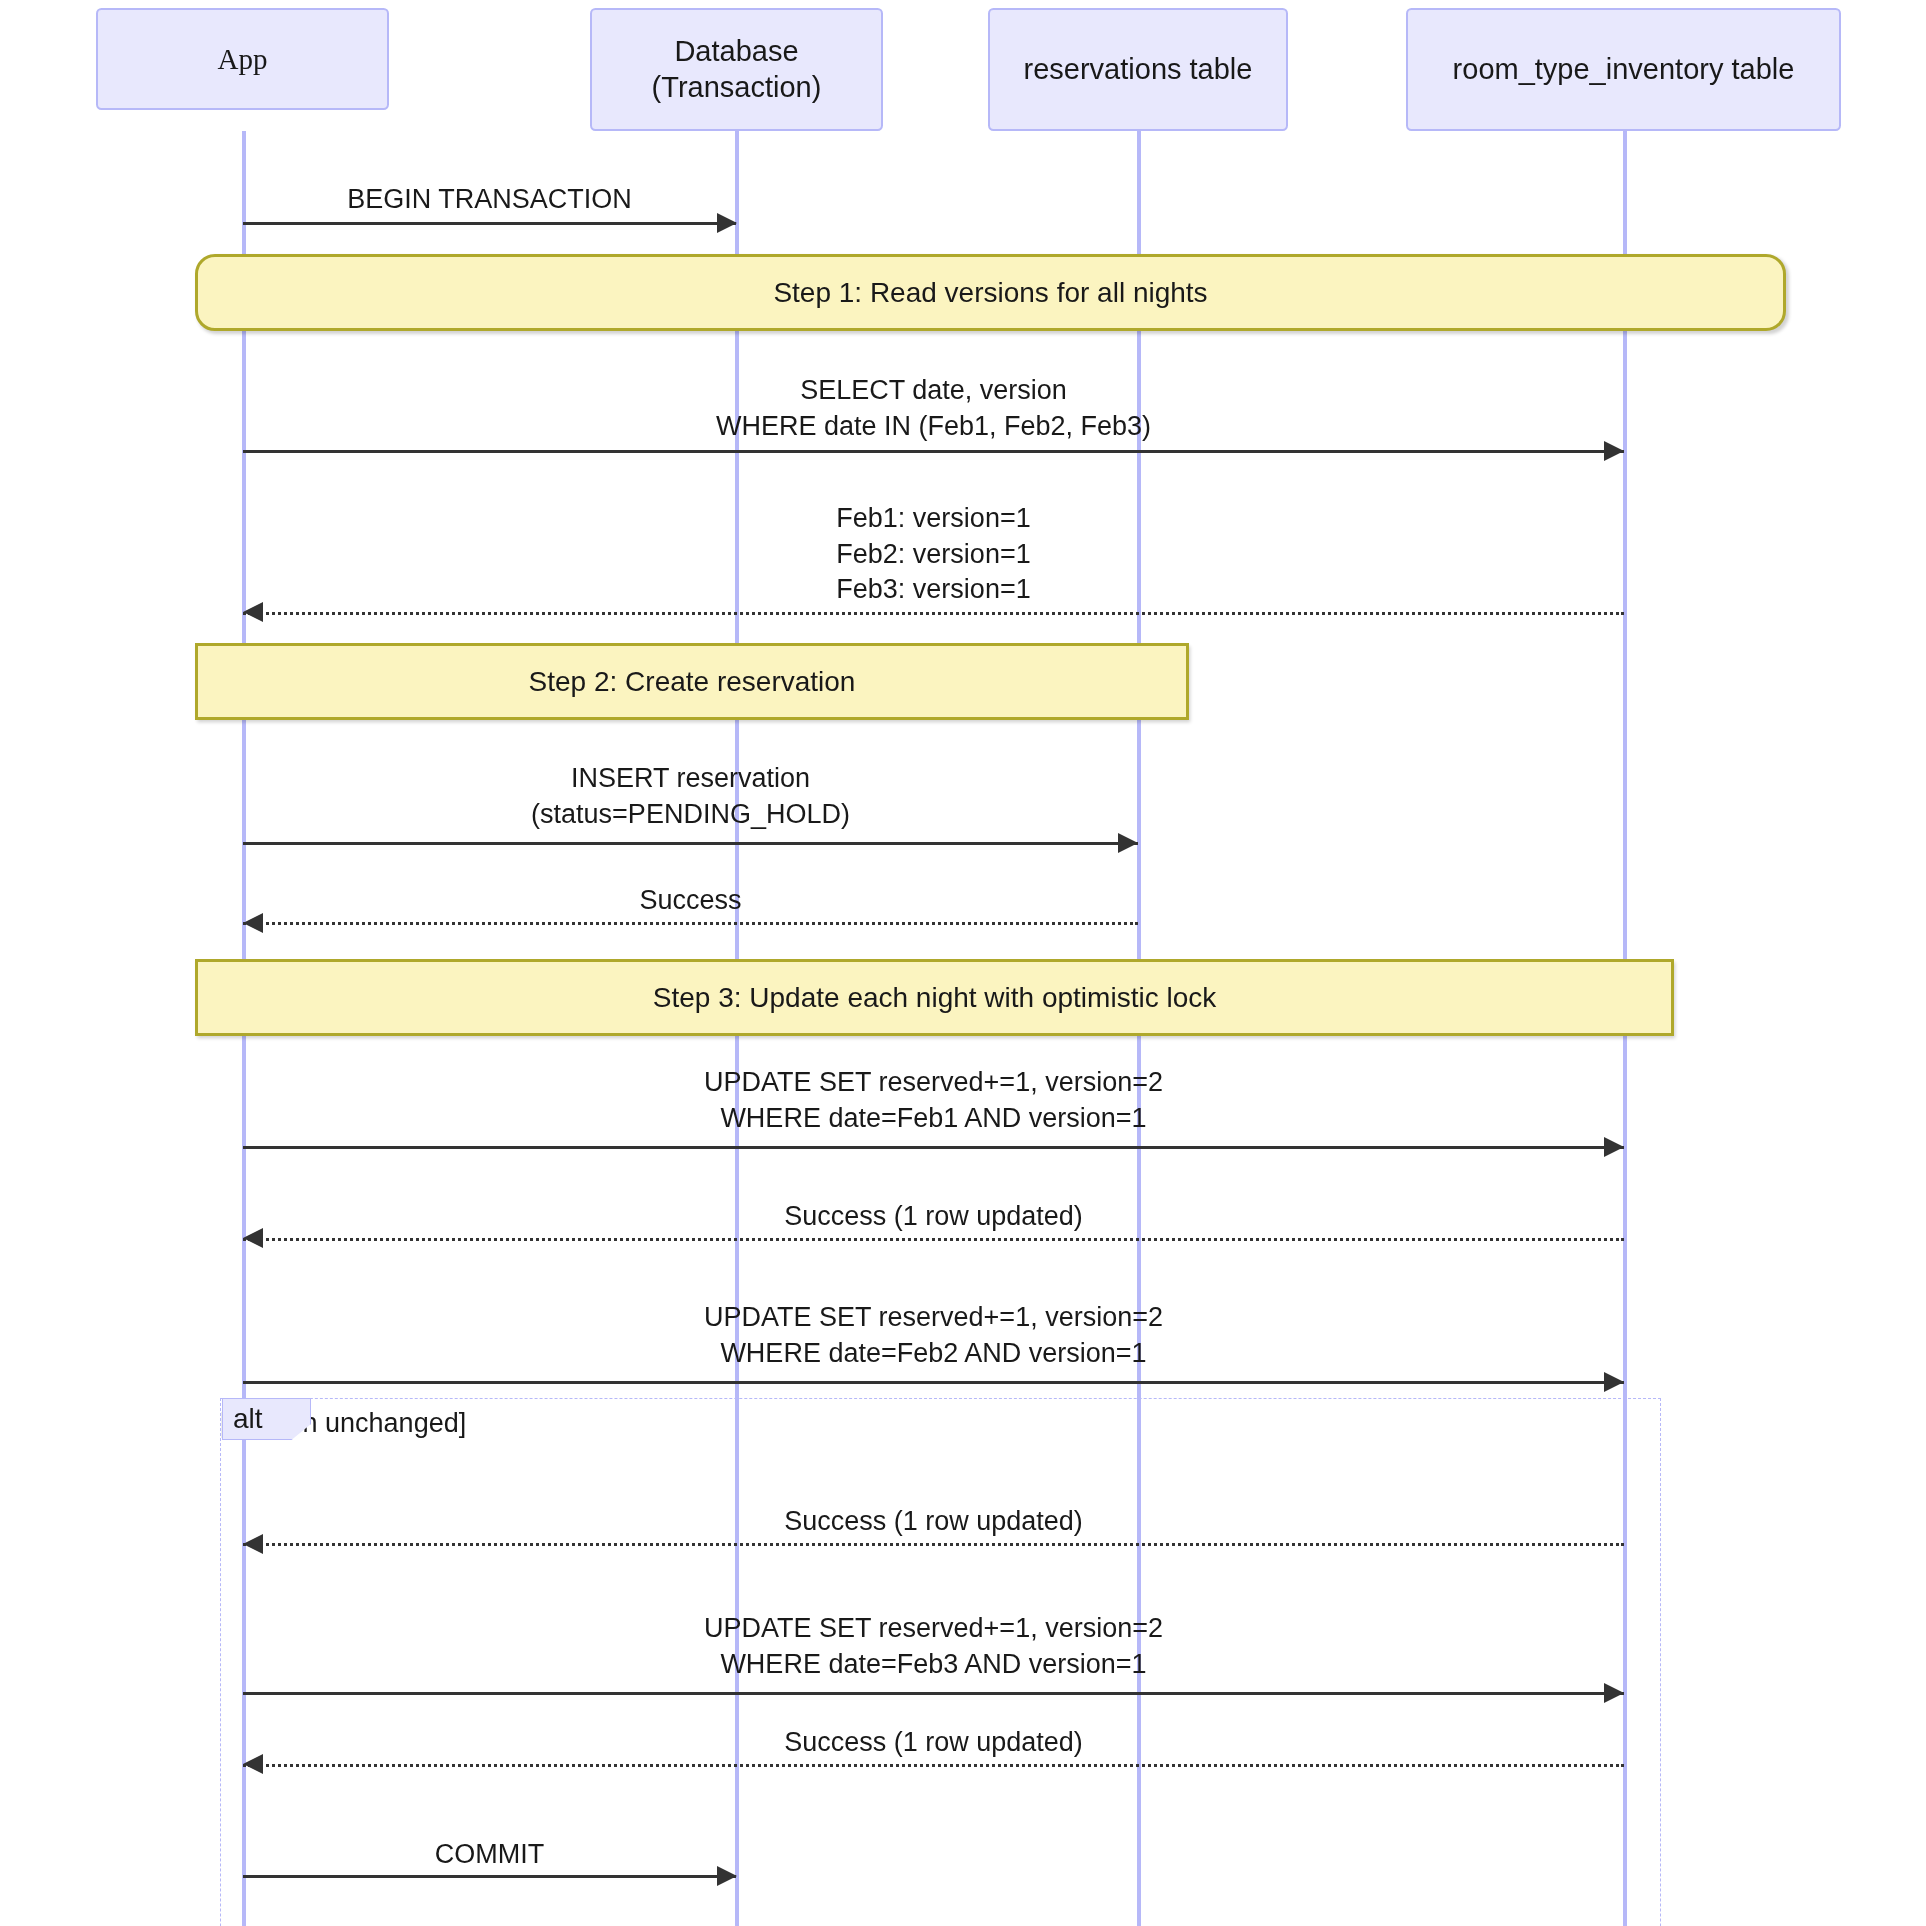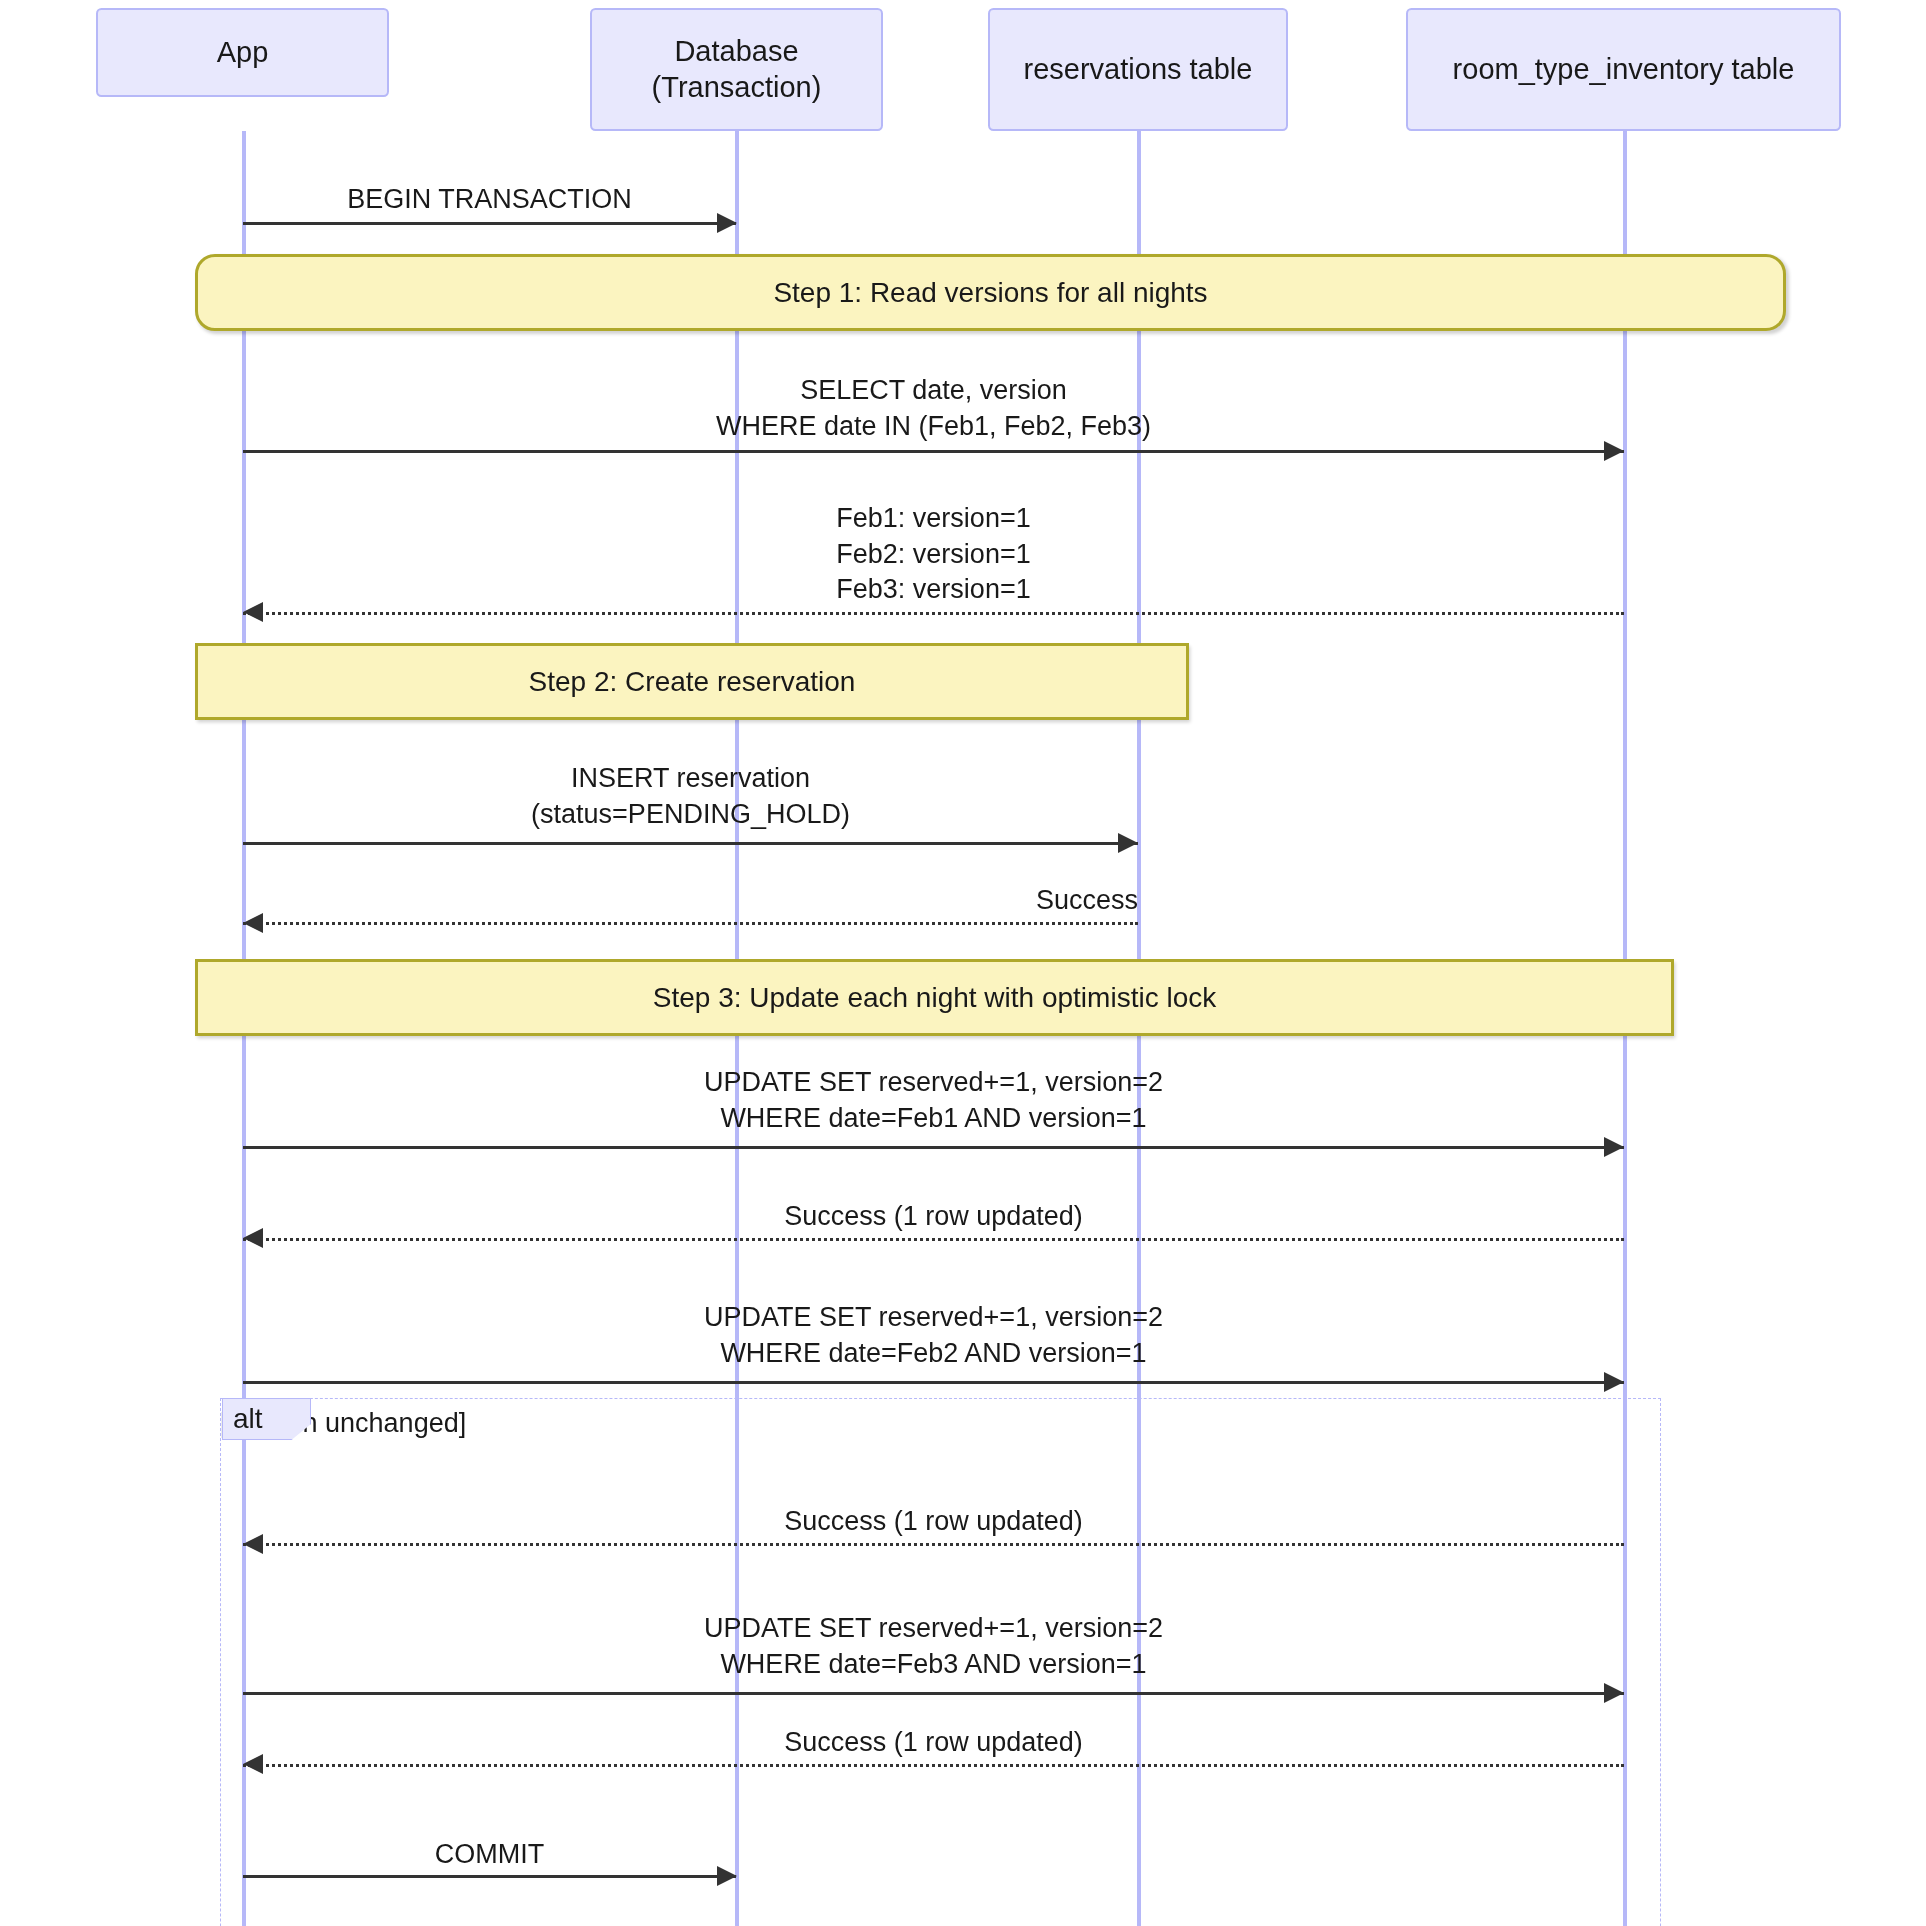--- a/index.html
+++ b/index.html
@@ -146,21 +146,21 @@
     <div class="arrow-head left" style="top: 602px; left: 243px;"></div>
     <div class="msg-label" style="left: 243px; width: 1381px; top: 501px;">Feb1: version=1
 Feb2: version=1
 Feb3: version=1</div>
     <div class="msg-line" style="left: 243px; top: 842px; width: 895px;"></div>
     <div class="arrow-head right" style="top: 833px; left: 1118px;"></div>
     <div class="msg-label" style="left: 243px; width: 895px; top: 761px;">INSERT reservation
 (status=PENDING_HOLD)</div>
     <div class="msg-line dashed" style="left: 243px; top: 922px; width: 895px;"></div>
     <div class="arrow-head left" style="top: 913px; left: 243px;"></div>
-    <div class="msg-label" style="left: 243px; width: 895px; top: 883px; text-align: right;">Success</div>
+    <div class="msg-label" style="left: 243px; width: 895px; top: 883px;">Success</div>
     <div class="msg-line" style="left: 243px; top: 1146px; width: 1381px;"></div>
     <div class="arrow-head right" style="top: 1137px; left: 1604px;"></div>
     <div class="msg-label" style="left: 243px; width: 1381px; top: 1065px;">UPDATE SET reserved+=1, version=2
 WHERE date=Feb1 AND version=1</div>
     <div class="msg-line dashed" style="left: 243px; top: 1238px; width: 1381px;"></div>
     <div class="arrow-head left" style="top: 1228px; left: 243px;"></div>
     <div class="msg-label" style="left: 243px; width: 1381px; top: 1199px;">Success (1 row updated)</div>
     <div class="msg-line" style="left: 243px; top: 1381px; width: 1381px;"></div>
     <div class="arrow-head right" style="top: 1372px; left: 1604px;"></div>
     <div class="msg-label" style="left: 243px; width: 1381px; top: 1300px;">UPDATE SET reserved+=1, version=2
@@ -174,21 +174,21 @@
 WHERE date=Feb3 AND version=1</div>
     <div class="msg-line dashed" style="left: 243px; top: 1764px; width: 1381px;"></div>
     <div class="arrow-head left" style="top: 1754px; left: 243px;"></div>
     <div class="msg-label" style="left: 243px; width: 1381px; top: 1725px;">Success (1 row updated)</div>
     <div class="msg-line" style="left: 243px; top: 1875px; width: 493px;"></div>
     <div class="arrow-head right" style="top: 1866px; left: 717px;"></div>
     <div class="msg-label" style="left: 243px; width: 493px; top: 1837px;">COMMIT</div>
     <div class="note" style="left: 195px; top: 254px; width: 1591px; height: 77px; border-radius: 20px;">Step 1: Read versions for all nights</div>
     <div class="note" style="left: 195px; top: 643px; width: 994px; height: 77px;">Step 2: Create reservation</div>
     <div class="note" style="left: 195px; top: 959px; width: 1479px; height: 77px;">Step 3: Update each night with optimistic lock</div>
-    <div class="actor" style="left: 96px; width: 293px; top: 7.7px; height: 89px;">
+    <div class="actor" style="left: 96px; width: 293px; top: 7.7px; height: 102px; font-family: Liberation Serif, serif;">
       <span class="actor-label">App</span>
     </div>
     <div class="actor" style="left: 590px; width: 293px; top: 7.7px; height: 123px;">
       <span class="actor-label">Database
 (Transaction)</span>
     </div>
     <div class="actor" style="left: 988px; width: 300px; top: 7.7px; height: 123px;">
       <span class="actor-label">reservations table</span>
     </div>
     <div class="actor" style="left: 1406px; width: 435px; top: 7.7px; height: 123px;">

